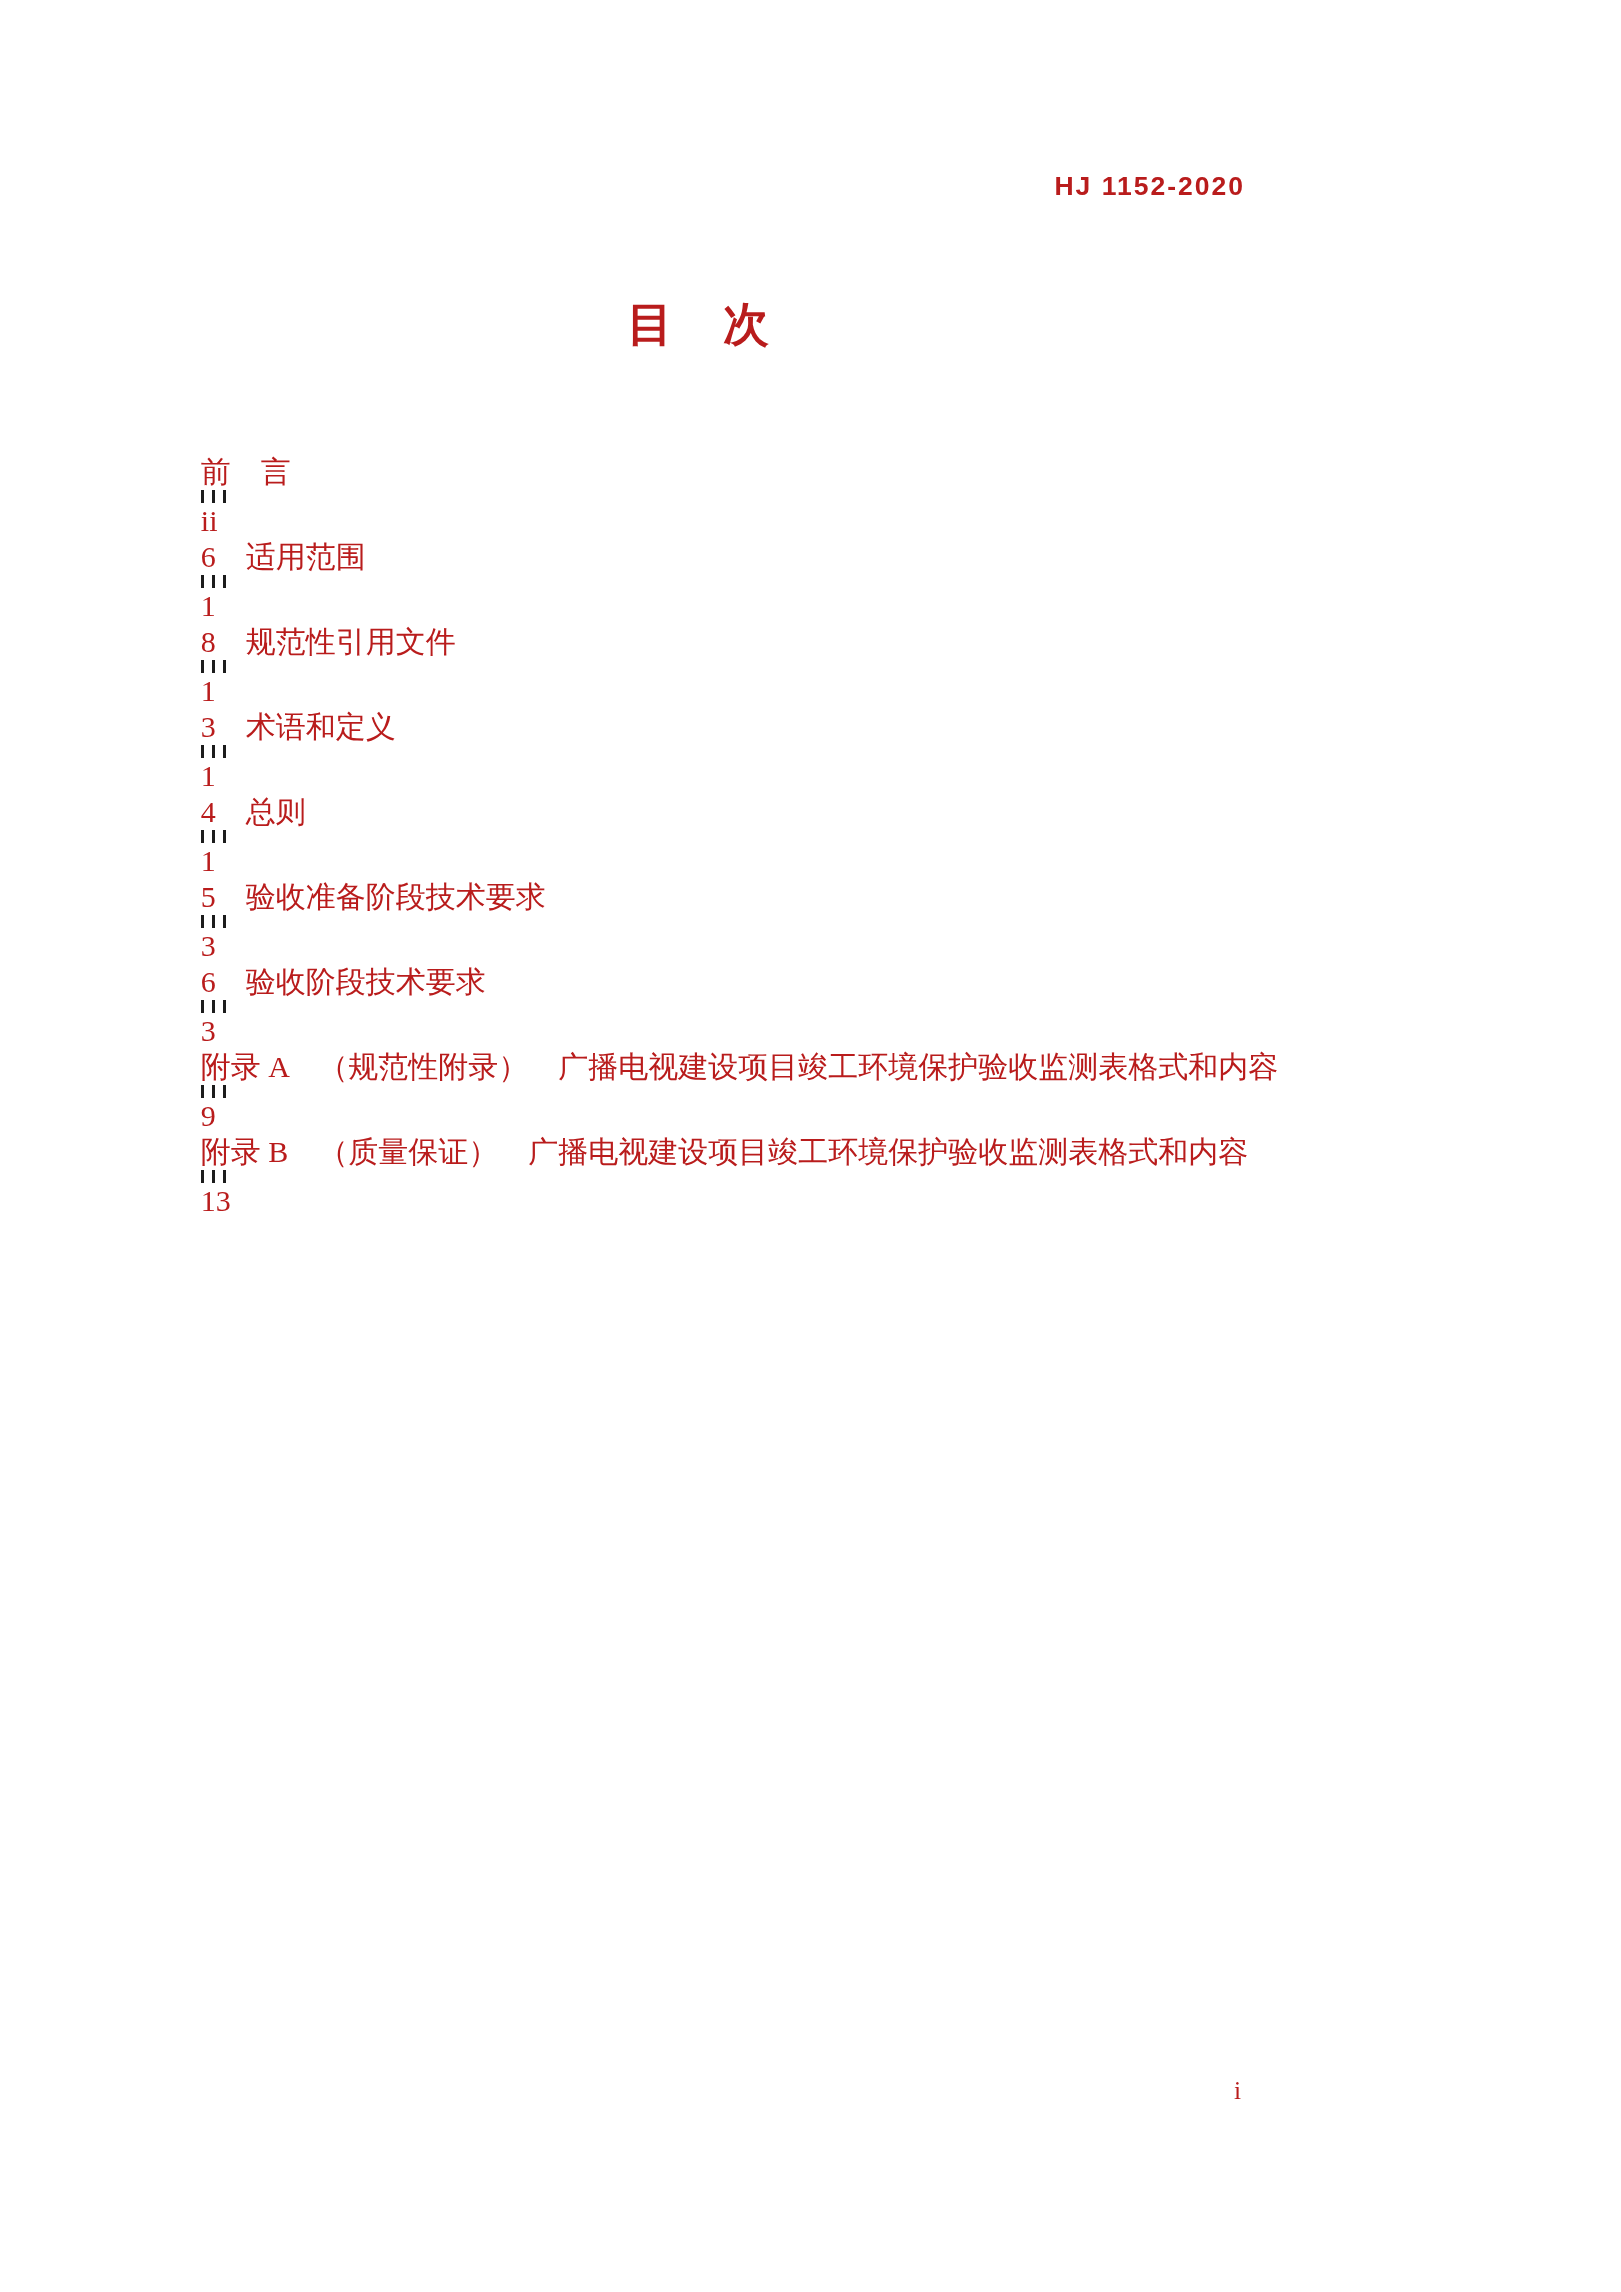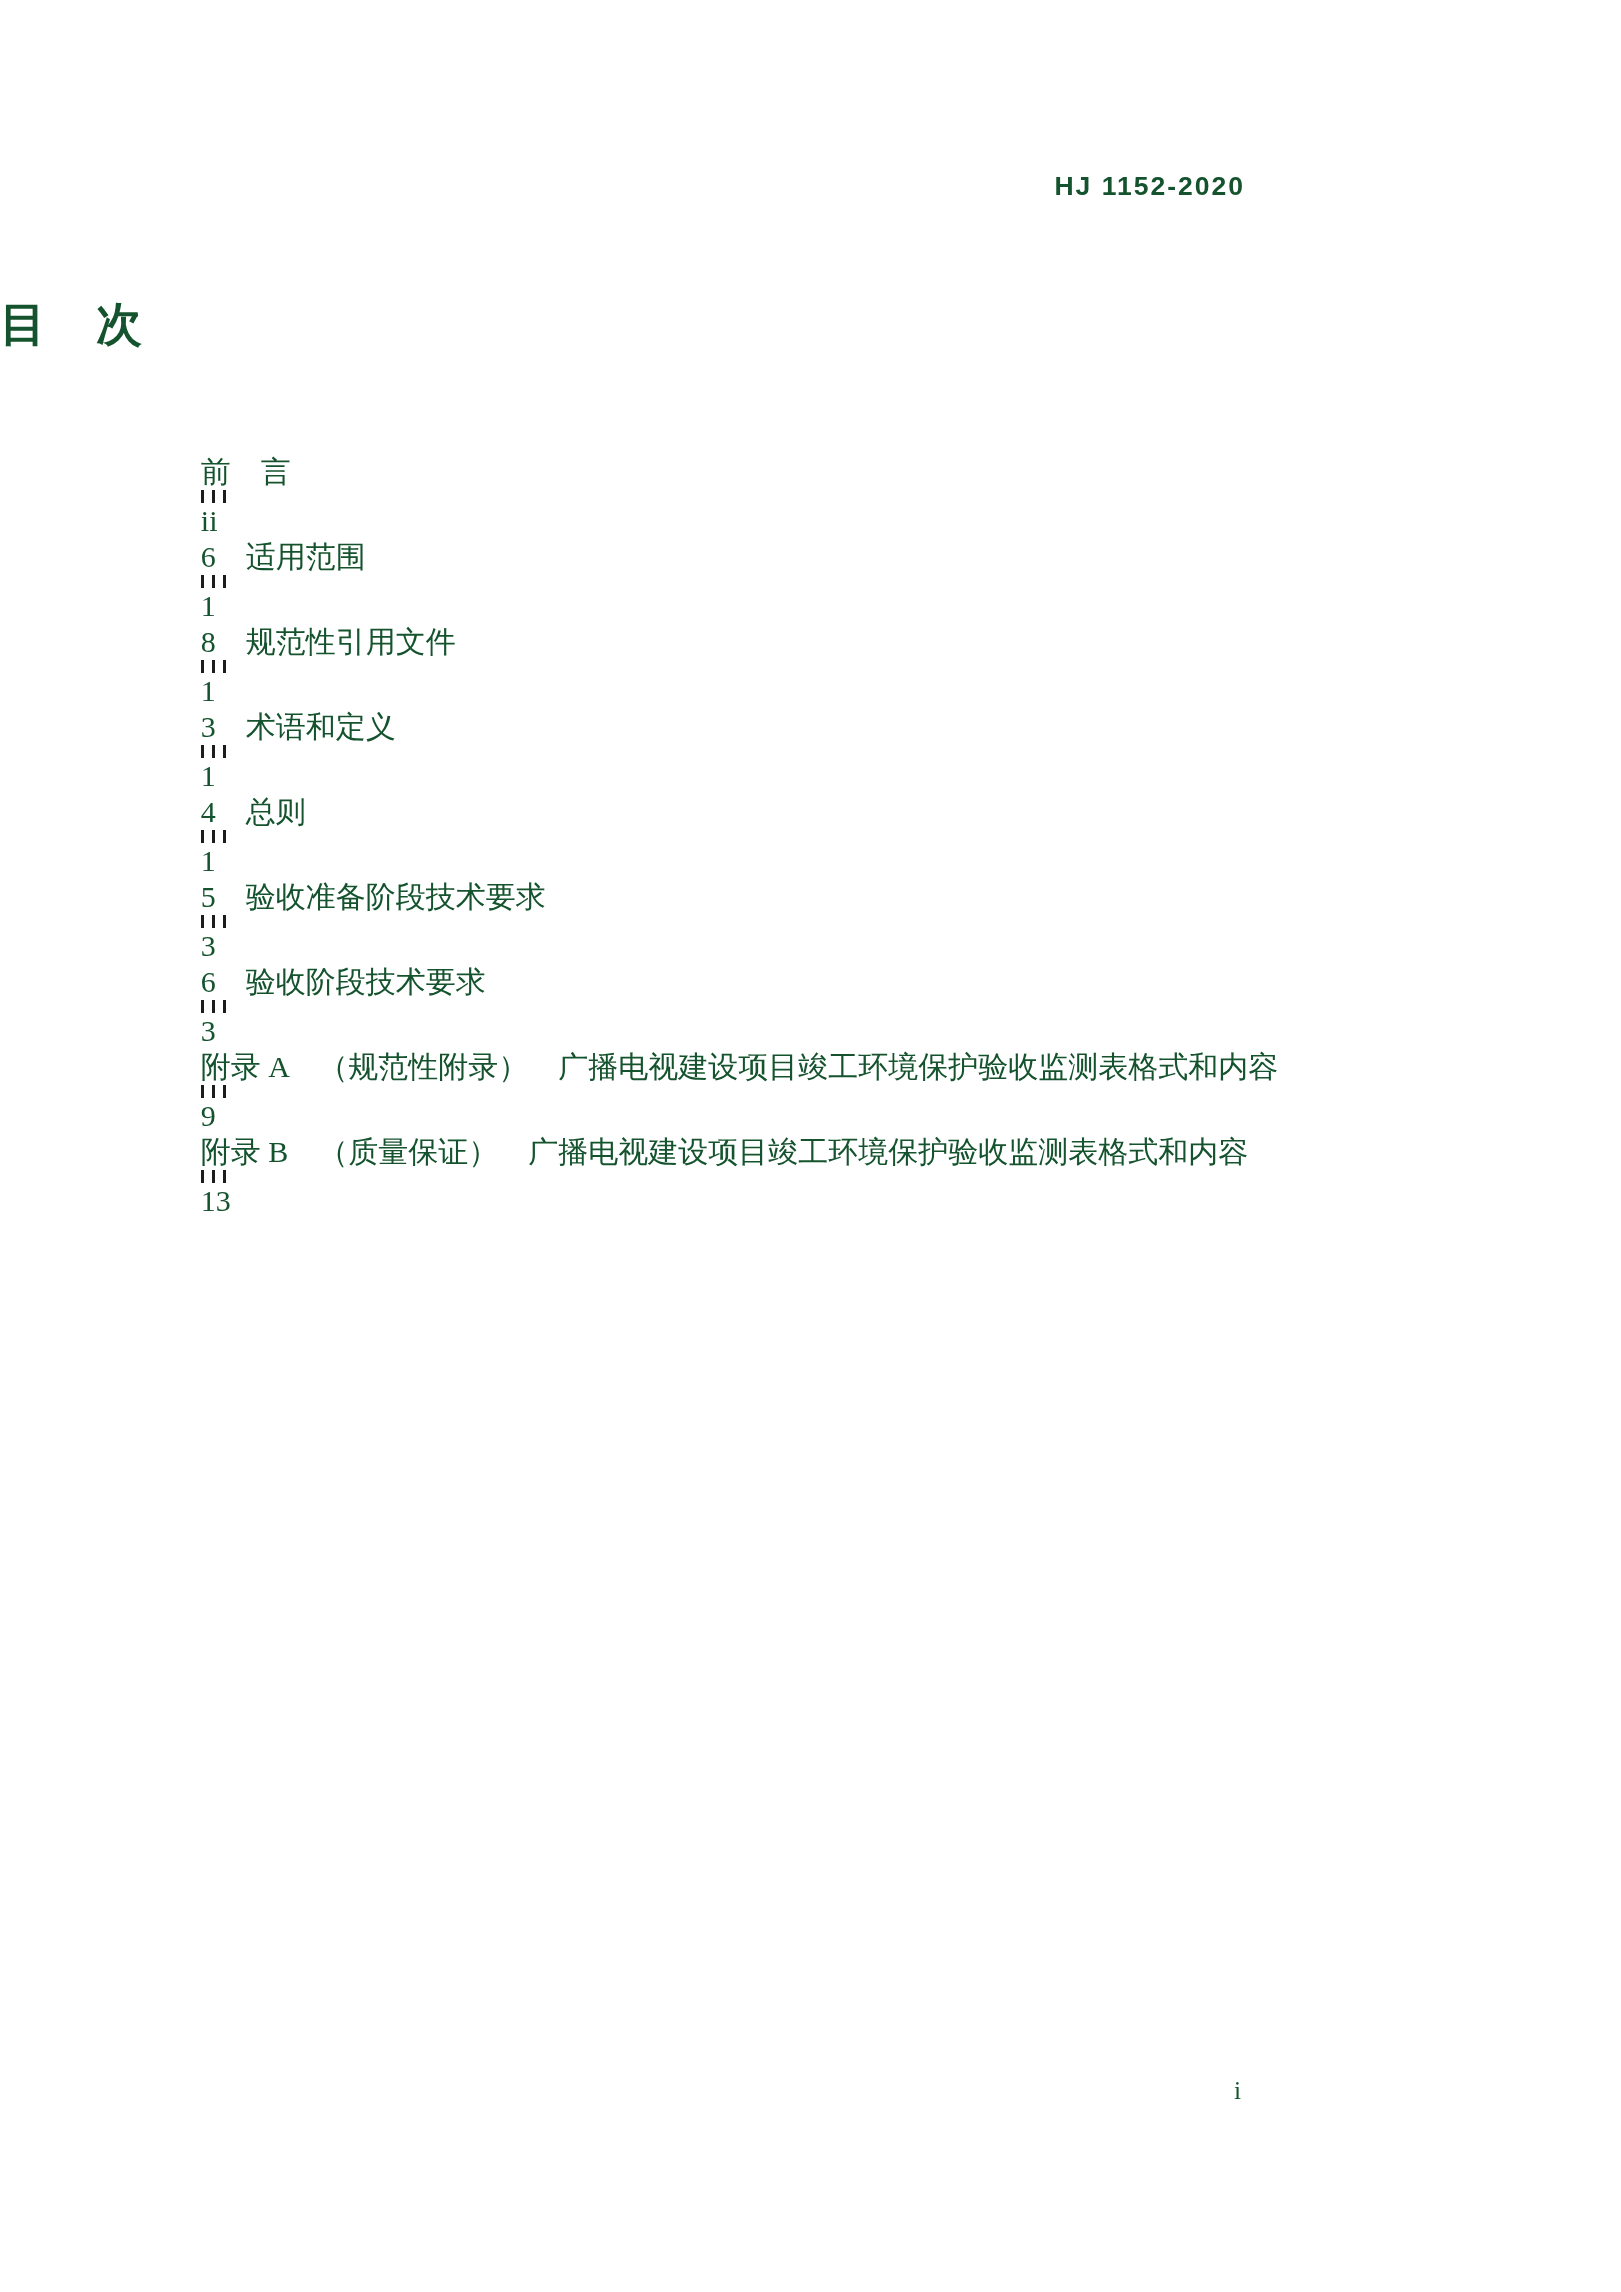--- a/index.html
+++ b/index.html
@@ -5,39 +5,40 @@
   html, body {
     margin: 0;
     padding: 0;
     background: #ffffff;
   }
   .page {
     position: relative;
     width: 1398px;
     height: 2293px;
     background: #ffffff;
-    color: #14532d;
+    color: #b91c1c;
     font-family: "Liberation Serif", "DejaVu Serif", serif;
     overflow: hidden;
   }
   .header-code {
     position: absolute;
     top: 171px;
     right: 153px;
     font-family: "Liberation Sans", "DejaVu Sans", sans-serif;
     font-size: 26.5px;
     font-weight: 700;
     letter-spacing: 2px;
     white-space: pre;
   }
   .doc-title {
     position: absolute;
     top: 294px;
     left: 0;
     width: 100%;
+    text-align: center;
     font-family: "Liberation Sans", "DejaVu Sans", sans-serif;
     font-size: 46px;
     font-weight: 700;
     letter-spacing: 2px;
     white-space: pre;
   }
   .toc {
     position: absolute;
     top: 454px;
     left: 193px;

